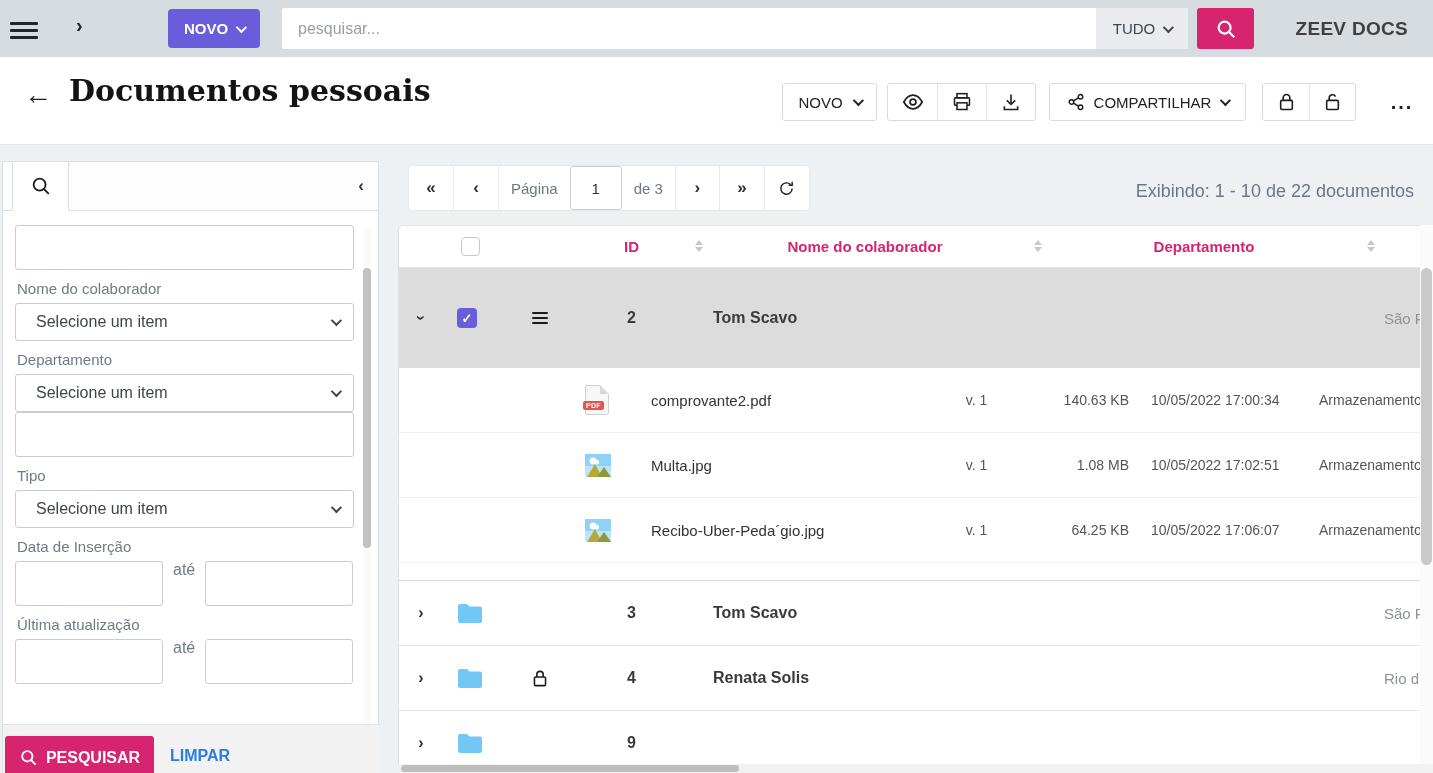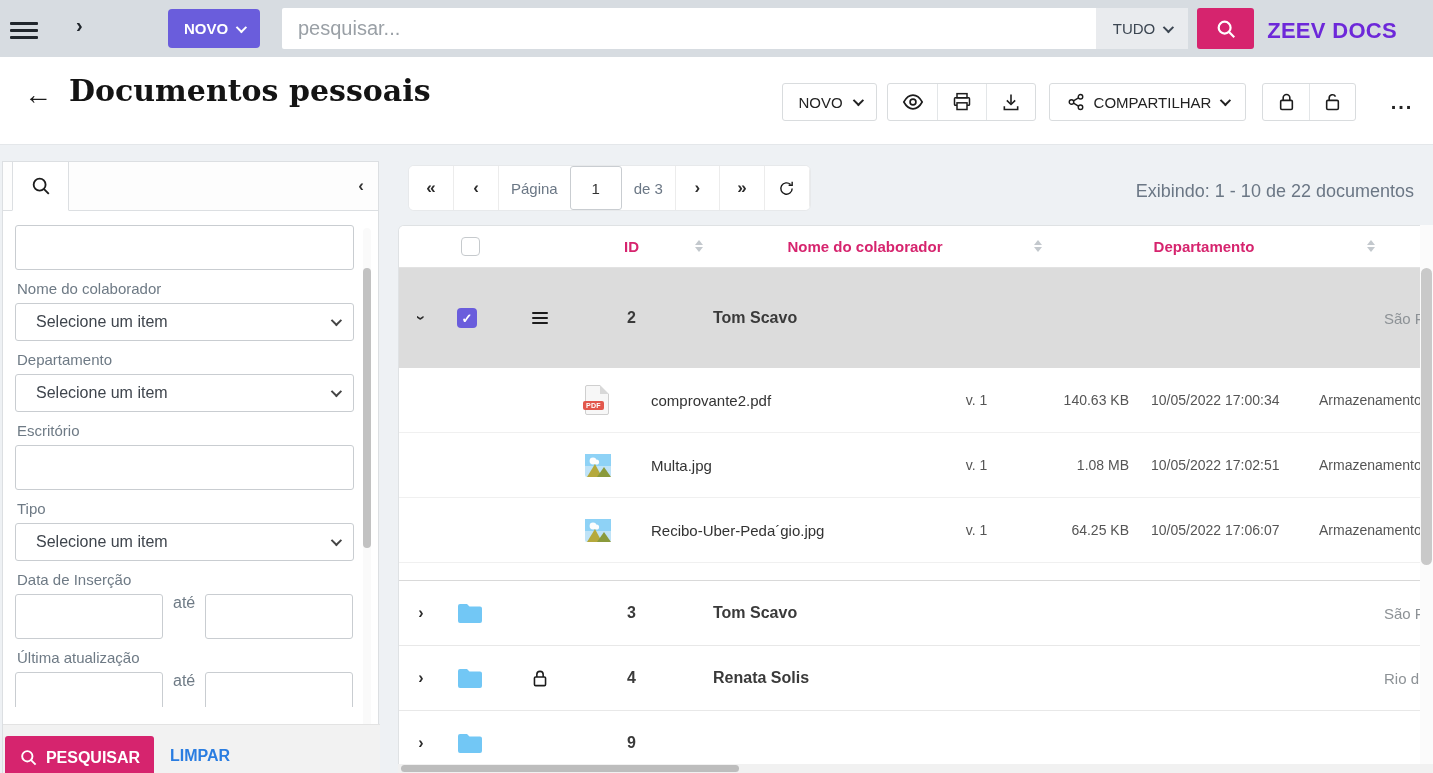--- a/index.html
+++ b/index.html
@@ -7,27 +7,27 @@
   .page { position:relative; width:1433px; height:773px; overflow:hidden; }
 
   
   .topbar { position:absolute; left:0; top:0; width:1433px; height:57px; background:#d7dce1; }
   .hamburger { position:absolute; left:10px; top:18px; width:28px; height:20px; cursor:pointer; }
   .hamburger i { display:block; height:3px; background:#20262c; margin:4px 0; border-radius:1px; }
   .tb-chev { position:absolute; left:76px; top:14px; font-size:20px; font-weight:bold; color:#20262c; cursor:pointer; }
   .btn-novo-top { position:absolute; left:168px; top:9px; width:92px; height:39px; background:#6a5ddc; color:#fff;
     border:none; border-radius:4px; font-size:15px; font-weight:bold; display:flex; align-items:center; justify-content:center; gap:8px; cursor:pointer; }
   .search-top { position:absolute; left:282px; top:8px; width:814px; height:41px; border:none; background:#fff; padding:3px 16px;
-    font-size:20px; color:#333; border-radius:2px 0 0 2px; outline:none; font-family:"Liberation Sans",sans-serif; }
+    font-size:16px; color:#333; border-radius:2px 0 0 2px; outline:none; font-family:"Liberation Sans",sans-serif; }
   .search-top::placeholder { color:#9aa0a6; }
   .scope-box { position:absolute; left:1096px; top:8px; width:92px; height:41px; background:#e9ebee; display:flex; align-items:center;
     justify-content:center; gap:8px; font-size:15px; color:#3c4652; cursor:pointer; }
   .btn-search-top { position:absolute; left:1197px; top:8px; width:57px; height:41px; background:#d6246e; border:none; border-radius:3px;
     display:flex; align-items:center; justify-content:center; cursor:pointer; }
-  .brand { position:absolute; right:36px; top:18px; font-size:22px; font-weight:600; color:#6d28d9; letter-spacing:.3px; }
+  .brand { position:absolute; right:25px; top:18px; font-size:19px; font-weight:600; color:#404040; letter-spacing:.3px; }
 
   .chev-dn { display:inline-block; width:8px; height:8px; border-right:2px solid currentColor; border-bottom:2px solid currentColor;
     transform:rotate(45deg) translateY(-2px); }
 
   
   .titlebar { position:absolute; left:0; top:57px; width:1433px; height:88px; background:#fff; border-bottom:1px solid #e4e7ea; }
   .back-arrow { position:absolute; left:24px; top:22px; font-size:28px; color:#1b1b1b; cursor:pointer; }
   .page-title { position:absolute; left:69px; top:16px; font-family:"DejaVu Serif","Liberation Serif",serif; font-weight:bold;
     font-size:30px; color:#141414; }
   .tbtn { position:absolute; top:26px; height:38px; background:#fff; border:1px solid #d9dcde; border-radius:3px; display:flex;
@@ -259,21 +259,20 @@
           <span>Selecione um item</span>
           <span class="chev-dn"></span>
         </div>
 
         <div class="sb-label">Departamento</div>
         <div class="sb-select">
           <span>Selecione um item</span>
           <span class="chev-dn"></span>
         </div>
 
-        <div class="sb-label">Escritório</div>
         <input class="sb-input" style="">
 
         <div class="sb-label">Tipo</div>
         <div class="sb-select">
           <span>Selecione um item</span>
           <span class="chev-dn"></span>
         </div>
 
         <div class="sb-label">Data de Inserção</div>
         <div class="daterow">

